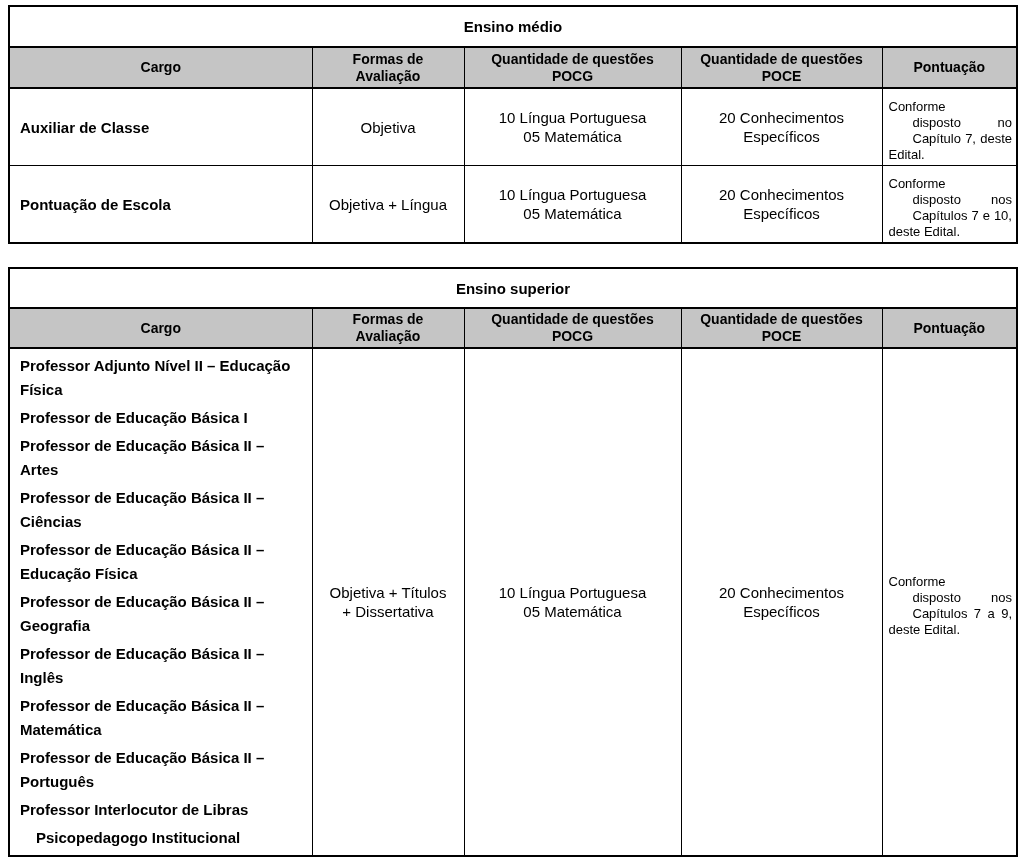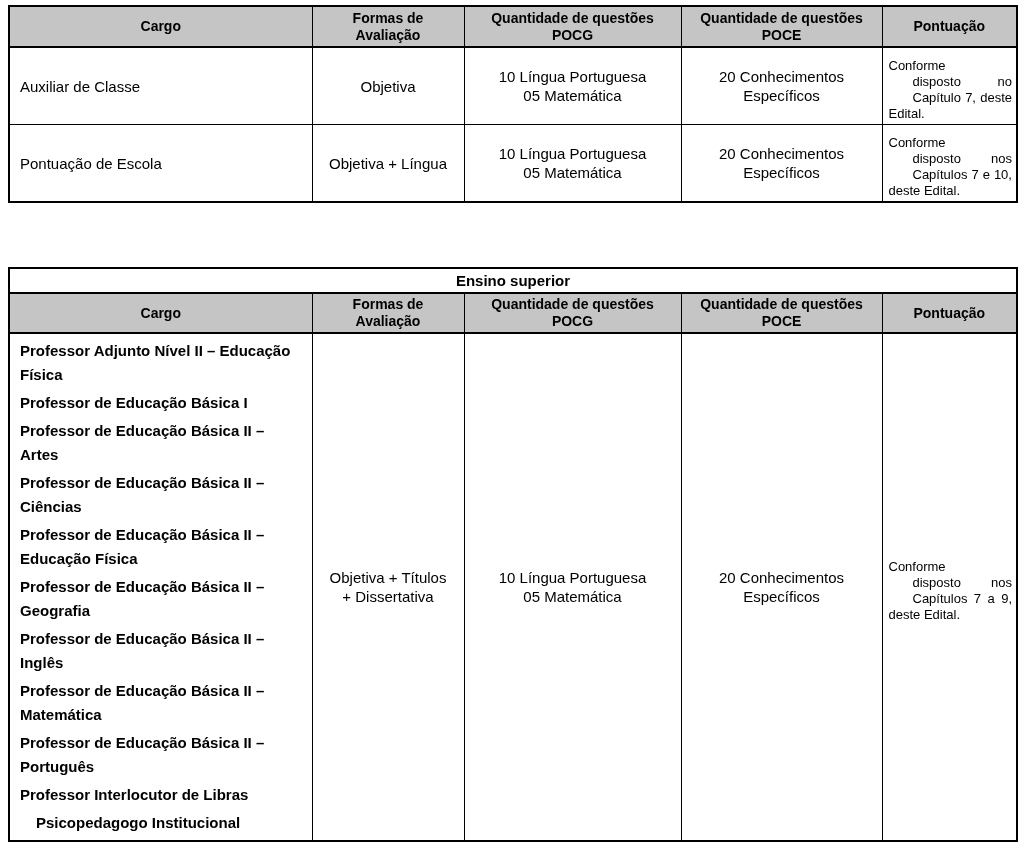--- a/index.html
+++ b/index.html
@@ -19,25 +19,25 @@
   }
   tr.head-row td{
     background:#c5c5c5;font-weight:bold;font-size:14px;text-align:center;
     line-height:17px;white-space:pre-line;
     border-top:2px solid #000;border-bottom:2px solid #000;padding:2px 0;
   }
   tr.r-title1{height:41px;}
   tr.head-row.h1{height:41px;}
   tr.body1a{height:68px;}
   tr.body1b{height:73px;}
-  tr.r-title2{height:25px;}
+  tr.r-title2{height:40px;}
   tr.head-row.h2{height:38px;}
   tr.body2{height:508px;}
   td.cargo{
-    font-weight:normal;font-size:15px;padding:0 6px 0 10px;white-space:pre-line;
+    font-weight:bold;font-size:15px;padding:0 6px 0 10px;white-space:pre-line;
   }
   td.mid{
     text-align:center;font-size:15px;line-height:19px;white-space:pre-line;padding:0 2px;
   }
   td.pont{font-size:13px;line-height:16px;padding:10px 4px 2px 6px;}
   .pline{height:16px;white-space:nowrap;}
   .pline.spread{display:flex;justify-content:space-between;margin-left:24px;}
   td.cargo-list{vertical-align:middle;padding:2px 8px 2px 10px;}
   td.cargo-list p{
     margin:0 0 4px 0;font-weight:bold;font-size:15px;line-height:24px;white-space:pre-line;
@@ -51,20 +51,23 @@
 
   <table class="grid" id="table-medio">
     <colgroup>
       <col style="width:303px">
         <col style="width:152px">
         <col style="width:217px">
       <col style="width:201px">
         <col style="width:135px">
     </colgroup>
     <tbody>
+      <tr class="r-title1">
+        <td class="title" colspan="5">Ensino médio</td>
+      </tr>
       <tr class="head-row h1">
         <td>Cargo</td>
         <td>Formas de
 Avaliação</td>
         <td>Quantidade de questões
 POCG</td>
         <td>Quantidade de questões
 POCE</td>
         <td>Pontuação</td>
       </tr>

